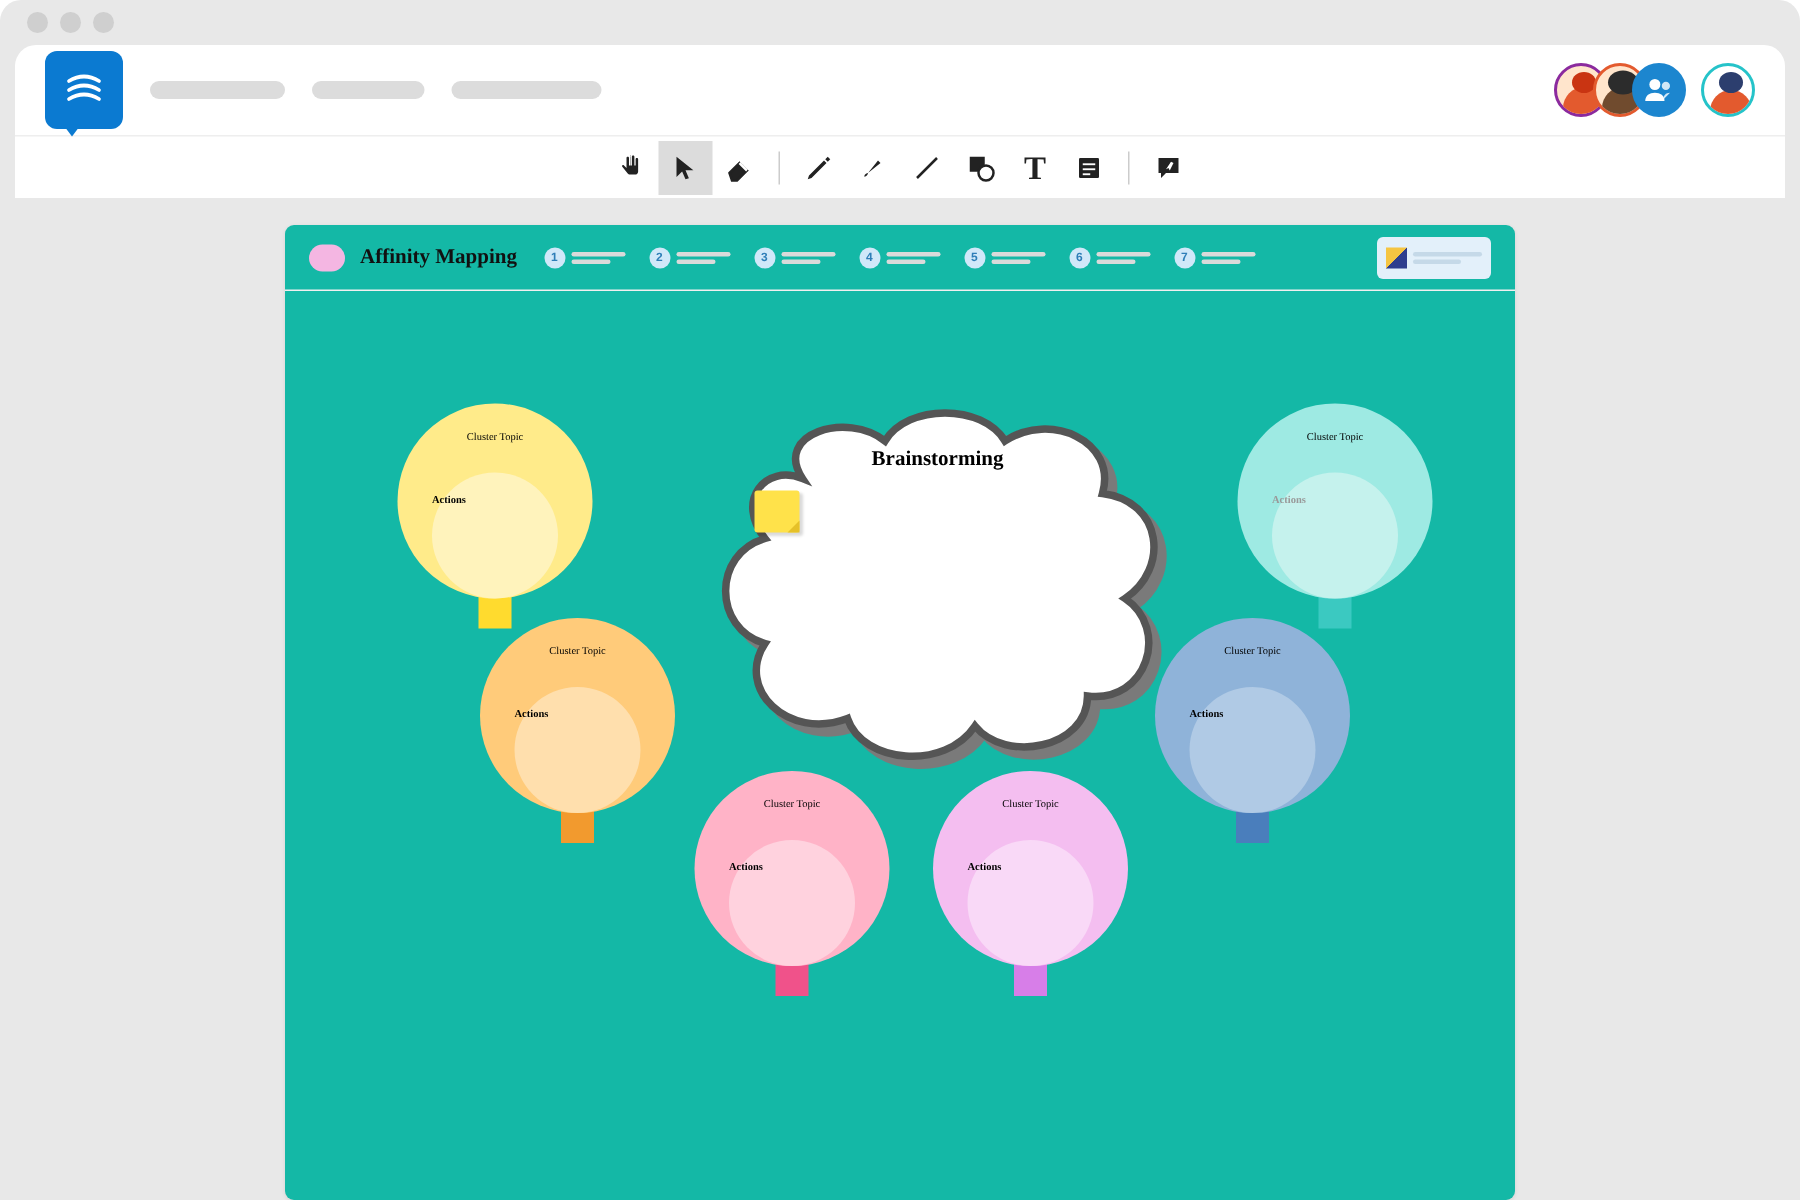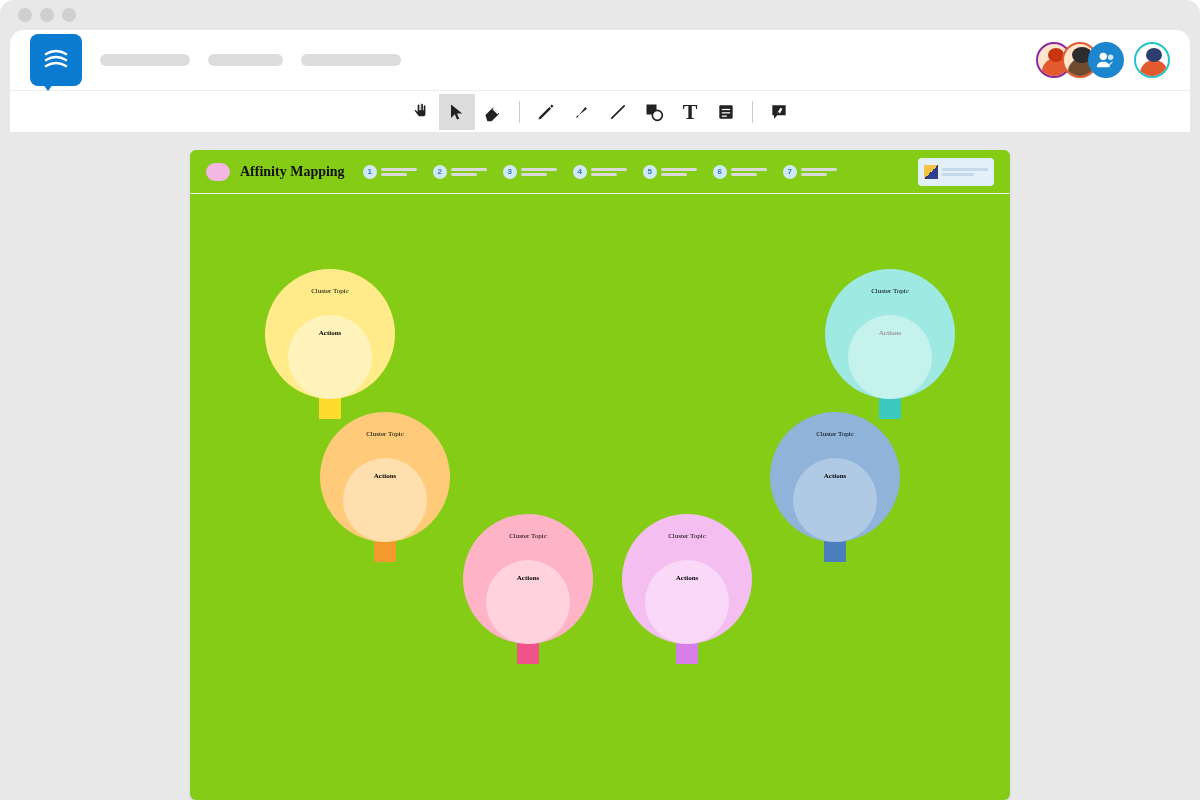--- a/index.html
+++ b/index.html
@@ -36,21 +36,21 @@
 .av4::after { content:""; position:absolute; top:4px; left:10px; width:16px; height:14px; background:#2C3E6E; border-radius:50%; }
 
 
 .toolbar { background: #fff; height: 42px; margin: 0 10px; display: flex; align-items: center; justify-content: center; gap: 0; border-top: 1px solid #EEE; }
 .tool { width: 36px; height: 36px; display: flex; align-items: center; justify-content: center; font-size: 20px; color: #222; cursor: pointer; }
 .tool.active { background: #DCDCDC; }
 .tool-divider { width: 1px; height: 22px; background: #CCC; margin: 0 8px; }
 
 
 .canvas-wrap { background: #E8E8E8; padding: 18px 0 0; height: calc(800px - 30px - 60px - 42px); display: flex; justify-content: center; }
-.card { width: 820px; background: #84cc16; border-radius: 6px; box-shadow: 0 1px 3px rgba(0,0,0,0.08); }
+.card { width: 820px; background: #14b8a6; border-radius: 6px; box-shadow: 0 1px 3px rgba(0,0,0,0.08); }
 
 
 .template-header { height: 44px; border-bottom: 1px solid #F0F0F0; display: flex; align-items: center; padding: 0 16px; gap: 10px; }
 .brain-icon { width: 24px; height: 18px; background: #F4B6E2; border-radius: 9px; position: relative; }
 .template-title { font-family: "Comic Sans MS", cursive; font-weight: bold; font-size: 14px; color: #111; margin-right: 8px; }
 .steps { display: flex; gap: 16px; align-items: center; flex: 1; }
 .step { display: flex; align-items: center; gap: 4px; }
 .step-num { width: 14px; height: 14px; border-radius: 50%; background: #D0E8F9; color: #2E7EB8; font-size: 8px; display: flex; align-items: center; justify-content: center; font-weight: bold; }
 .step-lines { display: flex; flex-direction: column; gap: 2px; }
 .step-line { width: 36px; height: 3px; background: #DADADA; border-radius: 2px; }
@@ -67,21 +67,21 @@
 .cloud-shadow { position: absolute; left: 265px; top: 65px; filter: drop-shadow(6px 6px 0 #7A7A7A); }
 .cloud { position: relative; width: 340px; height: 260px; }
 .cloud svg { width: 100%; height: 100%; }
 .cloud-title { position: absolute; top: 40px; width: 100%; text-align: center; font-family: "Comic Sans MS", cursive; font-weight: bold; font-size: 14px; }
 .sticky { position: absolute; top: 68px; left: 48px; width: 30px; height: 28px; background: #FFE24A; border-radius: 2px; box-shadow: 2px 2px 2px rgba(0,0,0,0.15); }
 .sticky::after { content:""; position:absolute; bottom:0; right:0; width:0; height:0; border-left:8px solid transparent; border-bottom:8px solid #E6C128; }
 
 
 .cluster { position: absolute; width: 130px; }
 .cluster-outer { width: 130px; height: 130px; border-radius: 50%; position: relative; }
-.cluster-inner { width: 84px; height: 84px; border-radius: 50%; position: absolute; bottom: 0; left: 23px; display: flex; align-items: flex-start; justify-content: center; padding-top: 14px; }
+.cluster-inner { width: 84px; height: 84px; border-radius: 50%; position: absolute; bottom: 0; left: 23px; display: flex; align-items: flex-start; justify-content: flex-start; padding-top: 14px; }
 .cluster-label { position: absolute; top: 18px; width: 100%; text-align: center; font-family: "Comic Sans MS", cursive; font-size: 7px; font-weight: normal; }
 .cluster-action { font-family: "Comic Sans MS", cursive; font-size: 7px; font-weight: bold; }
 .cluster-stem { width: 22px; height: 22px; margin: -2px auto 0; }
 
 .c-yellow .cluster-outer { background: #FFEB8A; } .c-yellow .cluster-inner { background: #FFF3BC; } .c-yellow .cluster-stem { background: #FFDB2E; }
 .c-orange .cluster-outer { background: #FFCB7A; } .c-orange .cluster-inner { background: #FFDFAD; } .c-orange .cluster-stem { background: #F29A2E; }
 .c-pink .cluster-outer { background: #FFB3C7; } .c-pink .cluster-inner { background: #FFD2DE; } .c-pink .cluster-stem { background: #F0528A; }
 .c-violet .cluster-outer { background: #F4BEF0; } .c-violet .cluster-inner { background: #F9D9F7; } .c-violet .cluster-stem { background: #D77EE8; }
 .c-blue .cluster-outer { background: #8FB3D9; } .c-blue .cluster-inner { background: #B0CAE5; } .c-blue .cluster-stem { background: #4A7EBC; }
 .c-teal .cluster-outer { background: #9EEAE3; } .c-teal .cluster-inner { background: #C5F2ED; } .c-teal .cluster-stem { background: #3BC9C1; }
@@ -249,20 +249,29 @@
         <div class="expand-box">
           <div class="expand-icon"></div>
           <div class="expand-lines">
               <div></div>
               <div style="width:70%"></div>
             </div>
         </div>
       </div>
 
       <div class="canvas">
+        <div class="cloud-shadow">
+          <div class="cloud">
+            <svg viewBox="0 0 340 260">
+                <path d="M 80 60 C 60 30 110 15 135 35 C 150 10 200 10 215 35 C 245 15 290 35 280 70 C 320 75 325 120 295 140 C 325 160 310 210 270 205 C 270 240 215 250 195 225 C 175 255 120 250 110 220 C 70 235 35 200 55 170 C 20 160 20 110 55 100 C 35 75 55 50 80 60 Z" fill="#fff" stroke="#555" stroke-width="5"></path>
+              </svg>
+            <div class="cloud-title">Brainstorming</div>
+            <div class="sticky"></div>
+          </div>
+        </div>
 
         <div class="cluster c-yellow pos-1">
           <div class="cluster-outer">
               <div class="cluster-label">Cluster Topic</div>
               <div class="cluster-inner">
                 <div class="cluster-action">Actions</div>
               </div>
             </div>
           <div class="cluster-stem"></div>
         </div>

